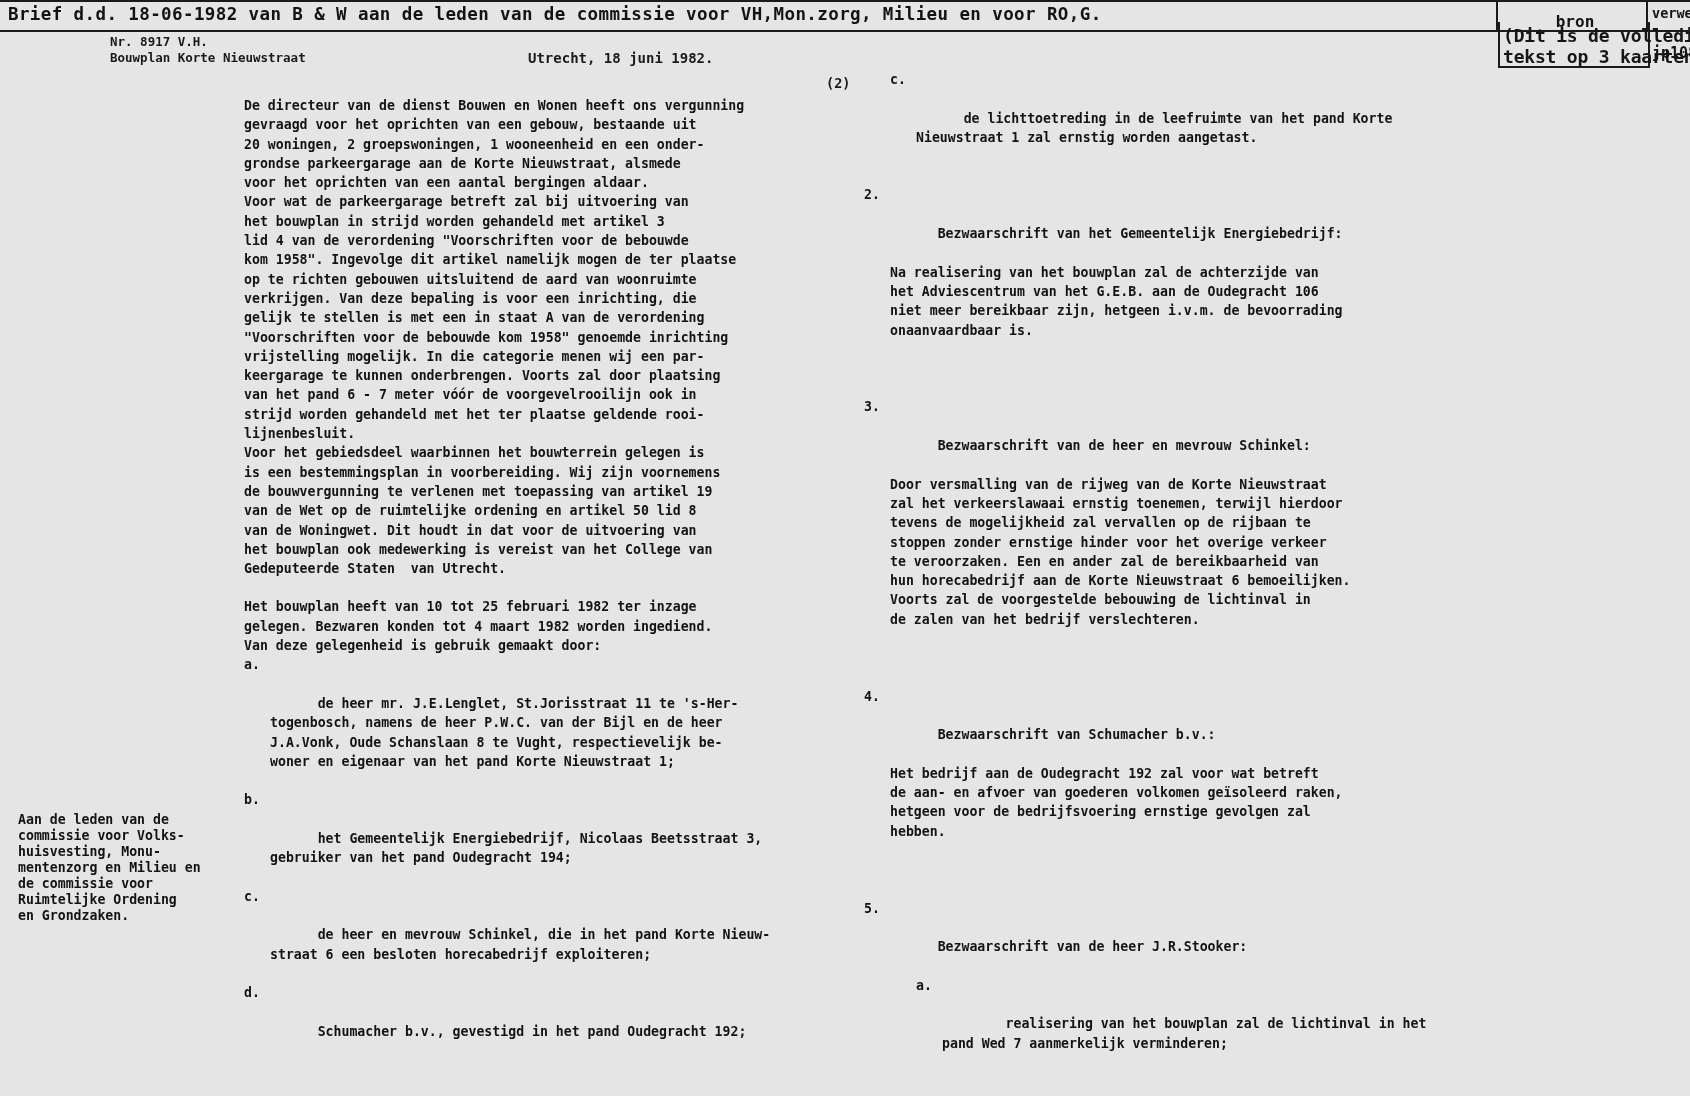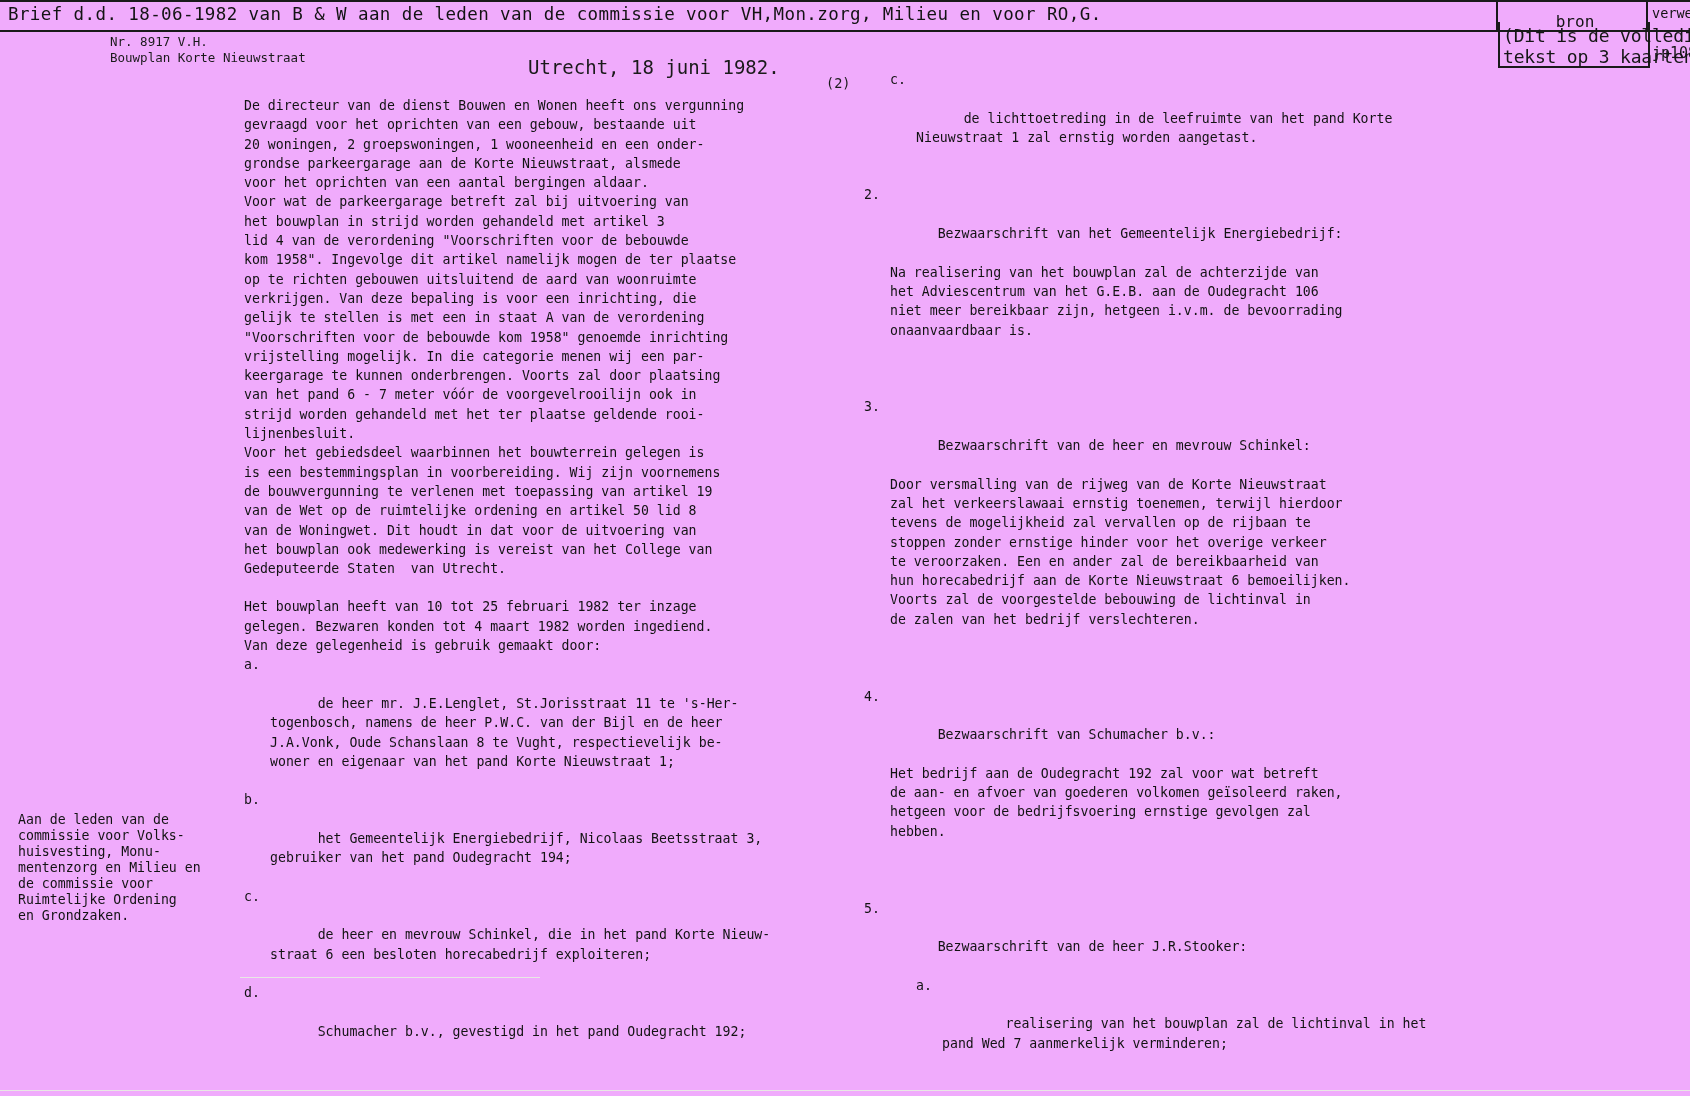--- a/index.html
+++ b/index.html
@@ -11,21 +11,22 @@
     width: 1690px;
     height: 1096px;
     position: relative;
     font-family: "DejaVu Sans Mono", monospace;
     color: #111111;
     overflow: hidden;
   }
   .page {
     position: absolute;
     inset: 0;
-    background: #f0abfc;
+    background: #e5e5e5;
+    font-weight: bold;
   }
 
   
   .top-rule-top {
     position: absolute;
     left: 0; top: 0;
     width: 1690px; height: 2px;
     background: #1a1a1a;
   }
   .top-rule-bottom {
@@ -104,22 +105,22 @@
     position: absolute;
     left: 86px; top: 34px;
     font-size: 12.5px;
     line-height: 16px;
     font-family: "DejaVu Sans Mono", monospace;
     color: #1a1a1a;
   }
   .ref-block div { white-space: nowrap; margin-left: 24px; }
   .place-date {
     position: absolute;
-    left: 528px; top: 56px;
-    font-size: 19px;
+    left: 528px; top: 50px;
+    font-size: 14px;
     font-family: "DejaVu Sans Mono", monospace;
     color: #1a1a1a;
     white-space: nowrap;
   }
 
   
   .col-left {
     position: absolute;
     left: 244px; top: 96px;
     width: 546px;

